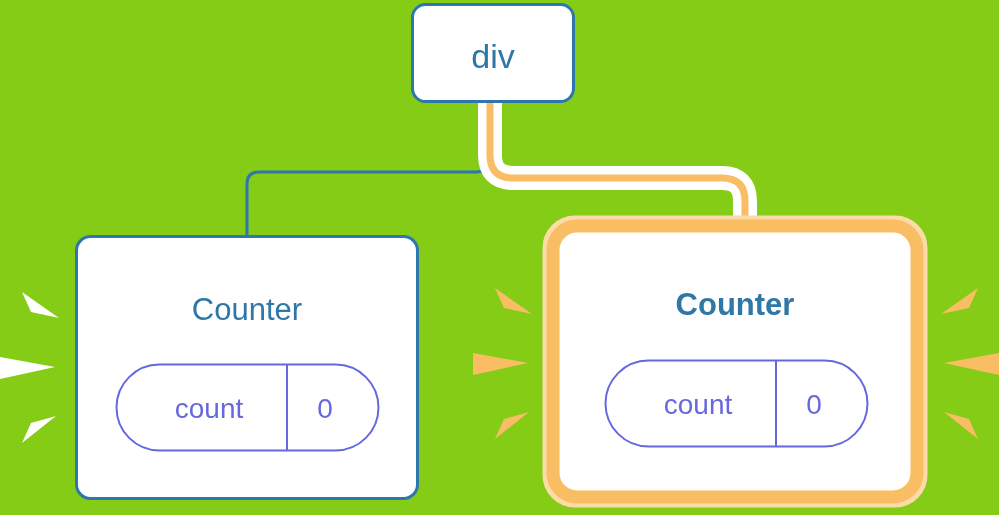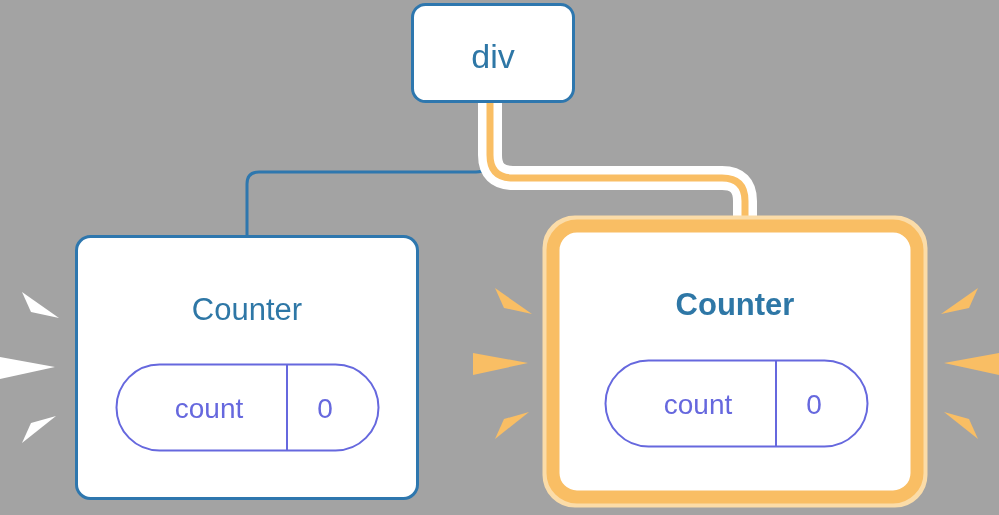--- a/index.html
+++ b/index.html
@@ -9,21 +9,21 @@
   body {
     width: 999px;
     height: 515px;
     overflow: hidden;
     font-family: "Liberation Sans", sans-serif;
   }
   #stage {
     position: relative;
     width: 999px;
     height: 515px;
-    background: #a3a3a3;
+    background: #84cc16;
   }
   #stage svg.layer {
     position: absolute;
     top: 0;
     left: 0;
     width: 999px;
     height: 515px;
   }
   .node-label {
     font-family: "Liberation Sans", sans-serif;

